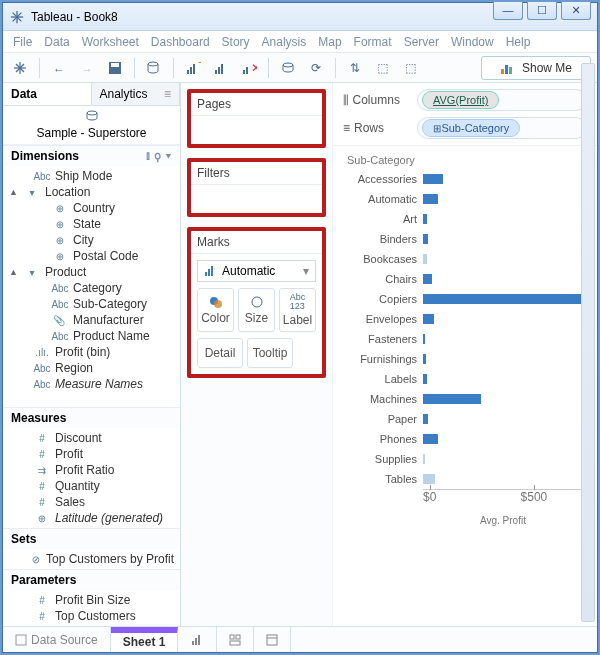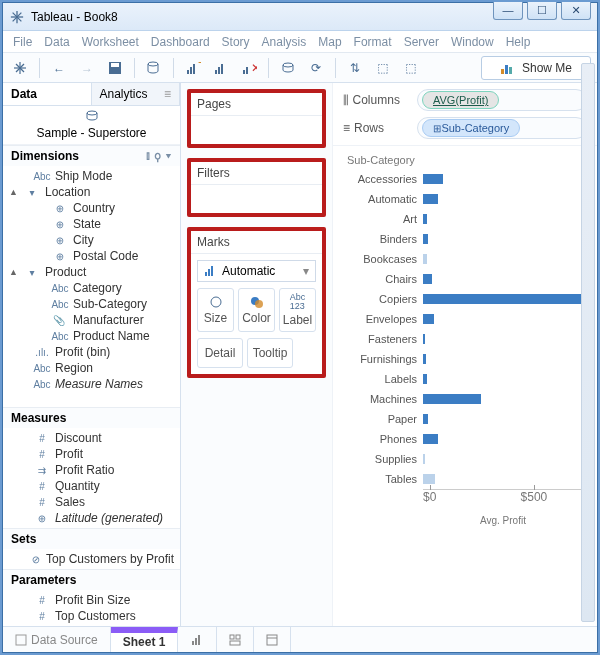--- a/index.html
+++ b/index.html
@@ -355,31 +355,31 @@
           <svg width="12" height="12">
               <rect x="1" y="7" width="2" height="4" fill="#3b7dc4"></rect>
               <rect x="4" y="4" width="2" height="7" fill="#3b7dc4"></rect>
               <rect x="7" y="1" width="2" height="10" fill="#3b7dc4"></rect>
             </svg>
           <span>Automatic</span>
           <span style="margin-left:auto;color:#888">▾</span>
         </div>
         <div class="mark-btns">
           <div class="mark-btn">
-            <svg width="14" height="14">
-                <circle cx="7" cy="7" r="5" fill="none" stroke="#4a6d93"></circle>
-              </svg>
-            <span>Size</span>
-          </div>
-          <div class="mark-btn">
             <svg width="16" height="14">
                 <circle cx="6" cy="6" r="4" fill="#3b7dc4"></circle>
                 <circle cx="10" cy="9" r="4" fill="#d38b2a" opacity=".8"></circle>
               </svg>
             <span>Color</span>
+          </div>
+          <div class="mark-btn">
+            <svg width="14" height="14">
+                <circle cx="7" cy="7" r="5" fill="none" stroke="#4a6d93"></circle>
+              </svg>
+            <span>Size</span>
           </div>
           <div class="mark-btn">
             <span style="font-size:9px;line-height:9px;color:#4a6d93;white-space:pre">Abc
 123</span>
             <span>Label</span>
           </div>
         </div>
         <div class="mark-btns row2">
           <div class="mark-btn">
               <span>Detail</span>

